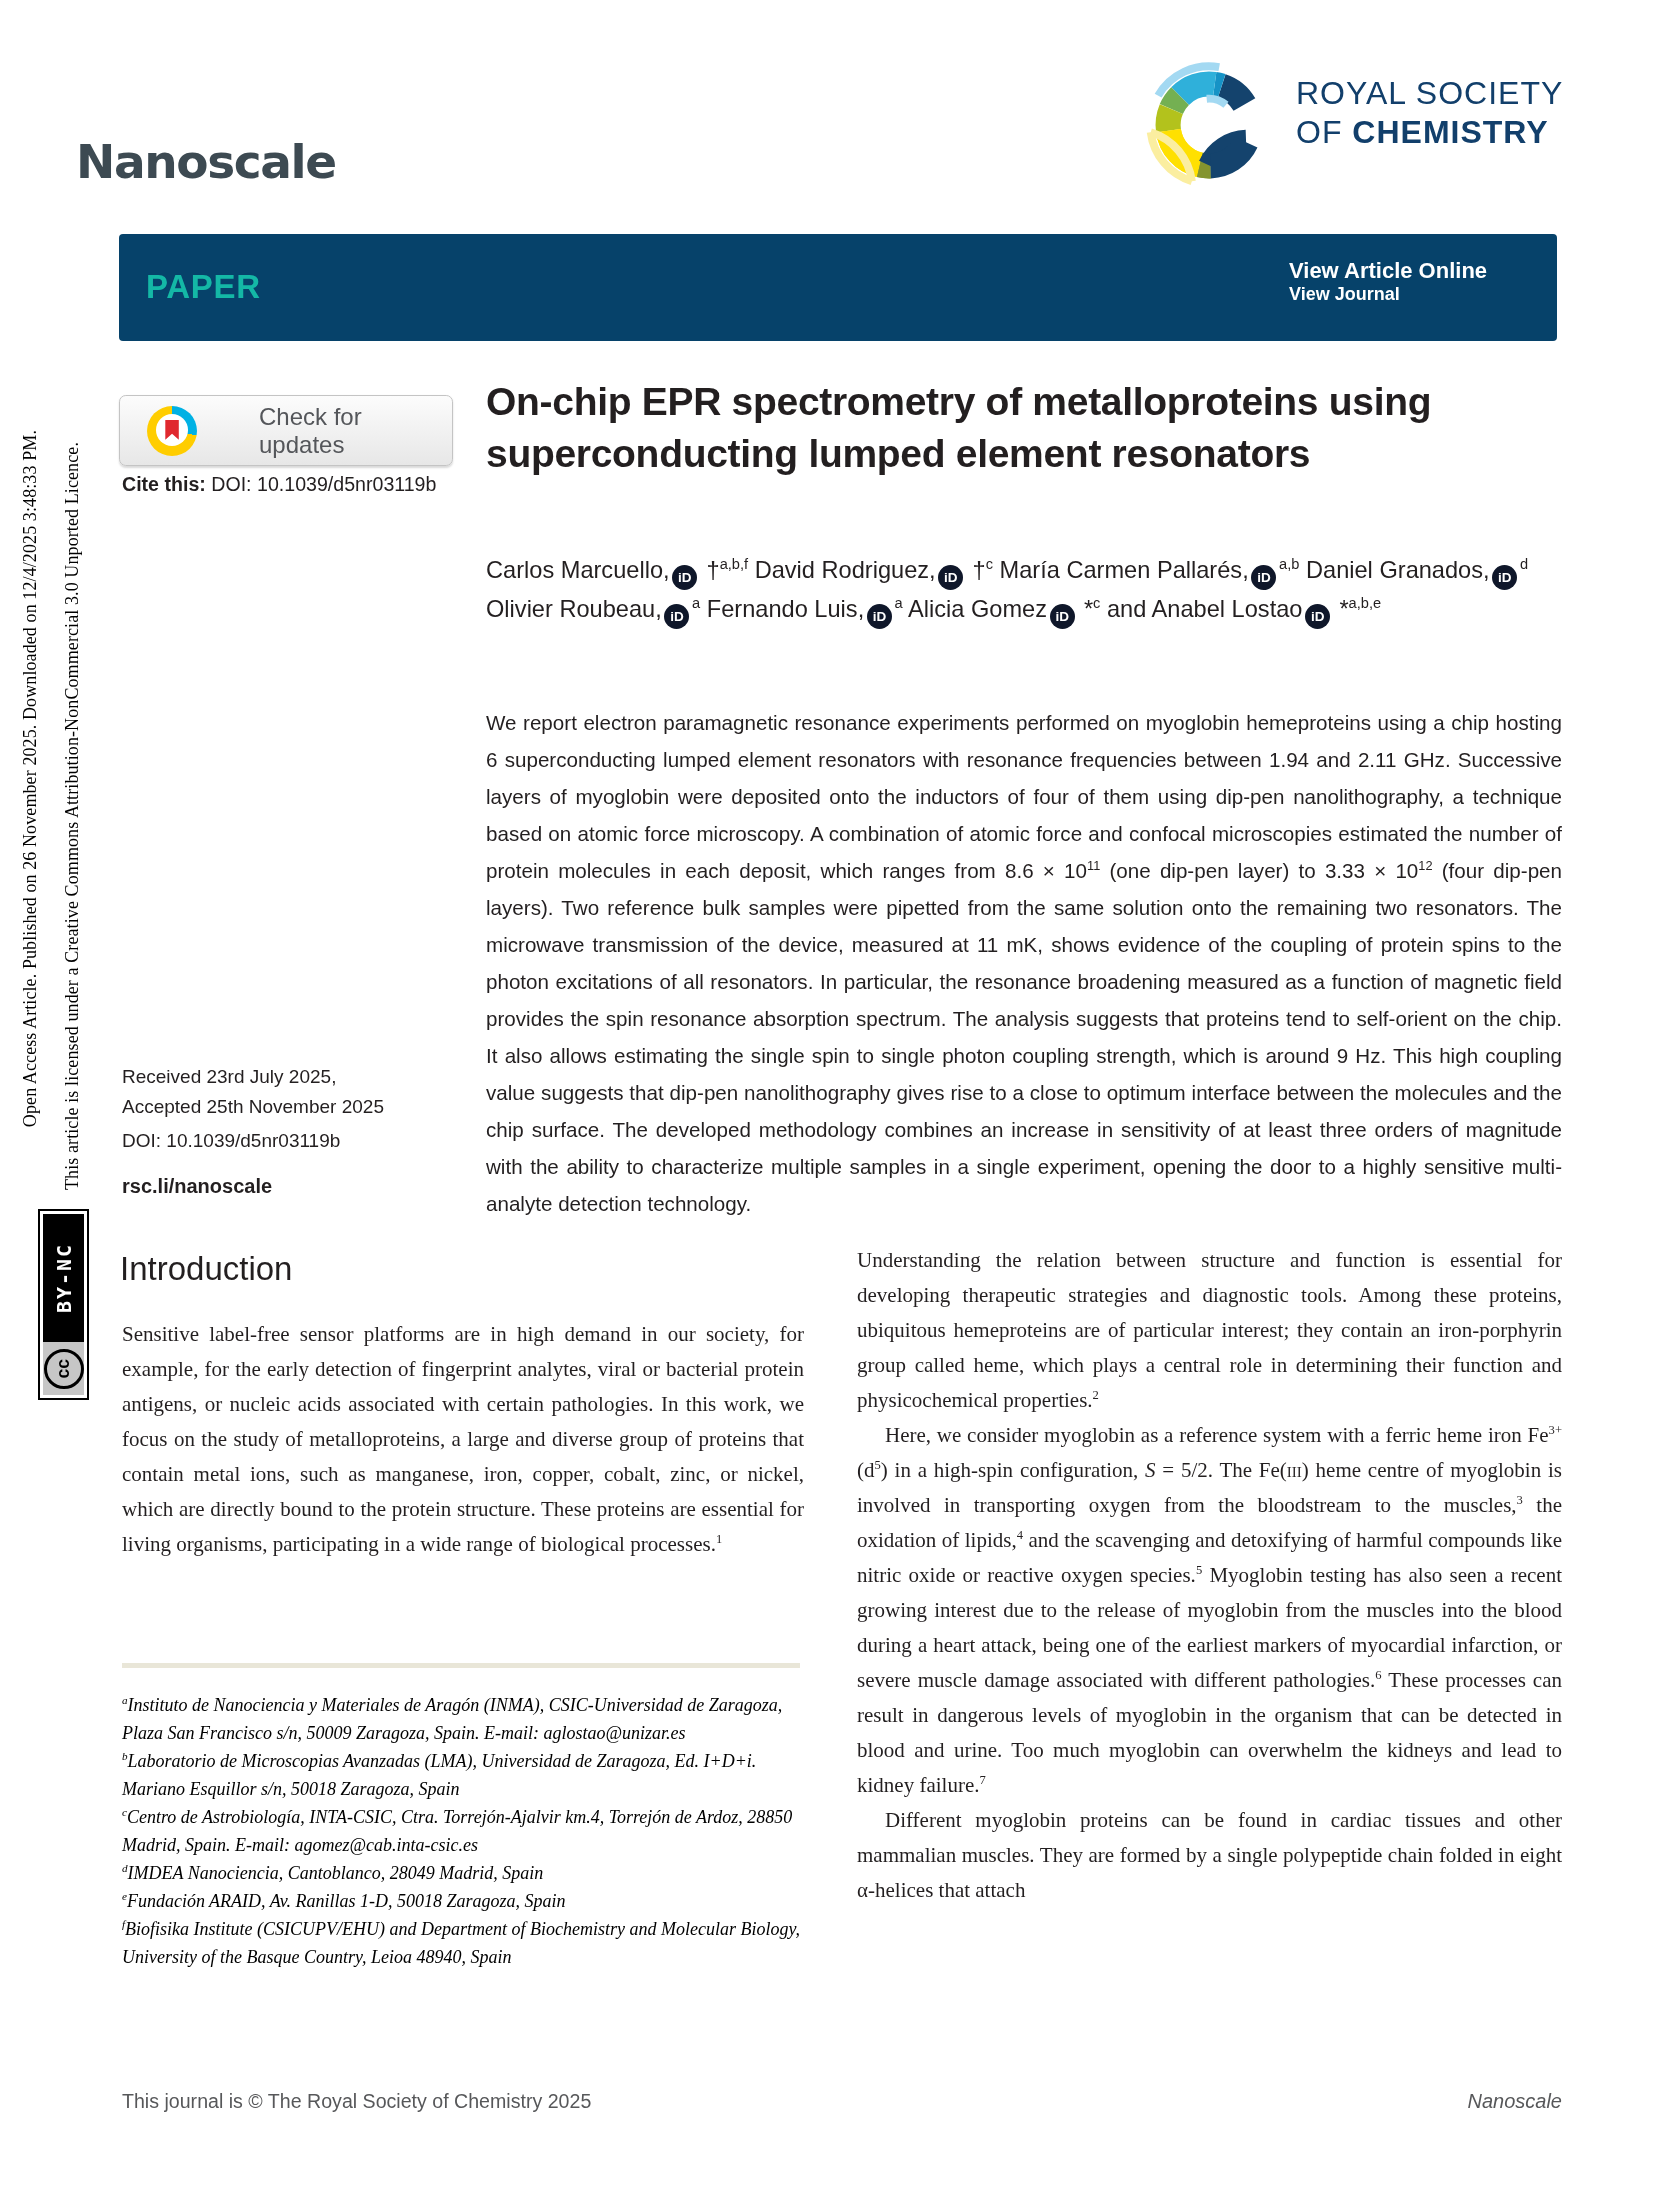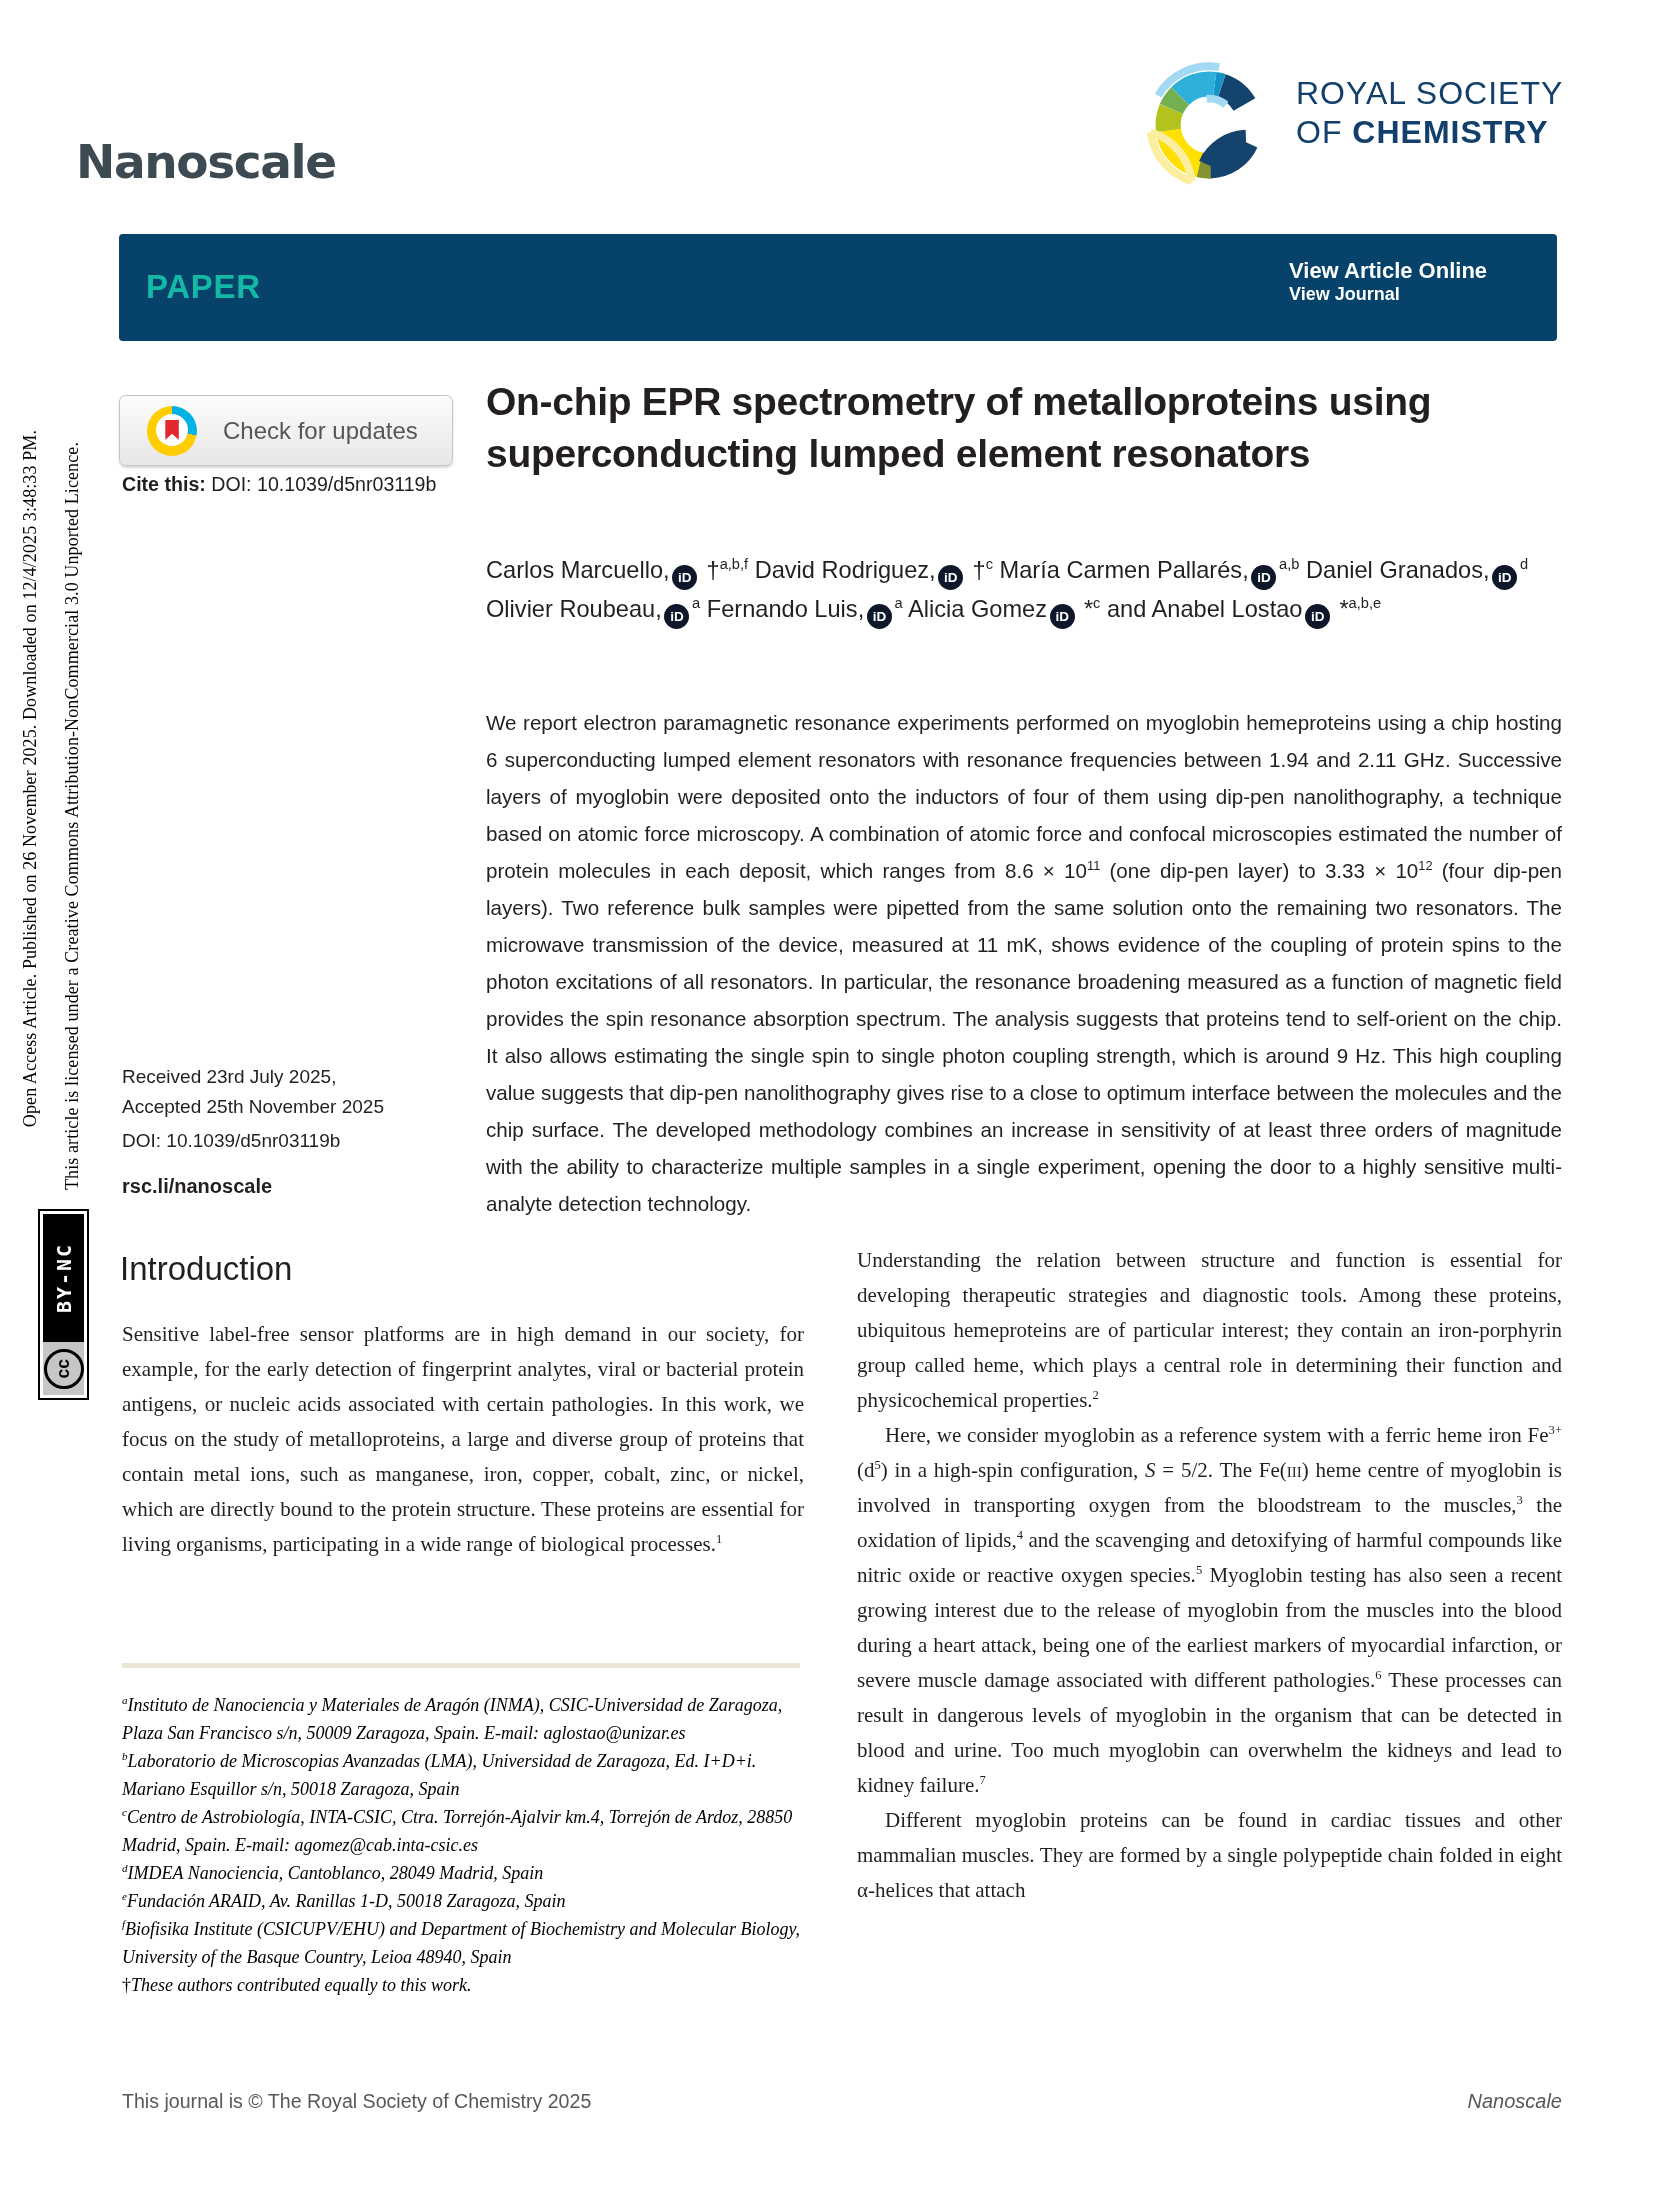--- a/index.html
+++ b/index.html
@@ -35,21 +35,21 @@
 
   
   .banner{position:absolute;left:119px;top:234px;width:1438px;height:107px;background:var(--navy);border-radius:4px;}
   .banner .ptype{position:absolute;left:27px;top:34px;color:#14b8a6;font-size:33px;font-weight:bold;letter-spacing:0.7px;}
   .banner .vlinks{position:absolute;left:1170px;top:24px;color:#fff;}
   .banner .vao{font-size:22px;font-weight:bold;display:block;}
   .banner .vj{font-size:18px;display:block;margin-top:0;font-weight:bold;}
 
   
   .check-badge{position:absolute;left:119px;top:395px;width:332px;height:69px;border:1.4px solid #c4c4c4;border-radius:6.8px;
-               background:linear-gradient(#fcfcfc,#e7e7e7);display:flex;align-items:center;box-shadow:0 1.4px 2px rgba(0,0,0,.15);cursor:pointer;}
+               background:linear-gradient(#fcfcfc,#e7e7e7);display:flex;align-items:center;box-shadow:0 1.4px 2px rgba(0,0,0,.15);cursor:pointer;gap:36px;}
   .cm-ring{width:50px;height:50px;border-radius:50%;margin-left:27px;
            background:conic-gradient(#00b1e4 0deg 100deg,#ffcd00 100deg 360deg);position:relative;flex:none;}
   .cm-core{position:absolute;left:8.8px;top:8.8px;width:32px;height:32px;border-radius:50%;background:#fff;}
   .cm-book{position:absolute;left:9.5px;top:5.4px;width:13.5px;height:20px;background:#e0282e;
            clip-path:polygon(0 0,100% 0,100% 100%,50% 70%,0 100%);}
   .check-badge .cb-label{font-size:24px;color:#54565a;margin-left:26px;}
   .cite-line{position:absolute;left:122px;top:473px;font-size:19.6px;}
   .cite-line b{font-weight:bold;}
   .meta-block{position:absolute;left:122px;top:1062px;font-size:19px;line-height:30px;}
   .doi-line{position:absolute;left:122px;top:1130px;font-size:19px;}
@@ -175,21 +175,20 @@
 
   <div class="fnblock">
     <div class="fn-divider"></div>
     <div>
         <div class="fn"><sup>a</sup>Instituto de Nanociencia y Materiales de Aragón (INMA), CSIC-Universidad de Zaragoza, Plaza San Francisco s/n, 50009 Zaragoza, Spain. E-mail: aglostao@unizar.es</div>
         <div class="fn"><sup>b</sup>Laboratorio de Microscopias Avanzadas (LMA), Universidad de Zaragoza, Ed. I+D+i. Mariano Esquillor s/n, 50018 Zaragoza, Spain</div>
         <div class="fn"><sup>c</sup>Centro de Astrobiología, INTA-CSIC, Ctra. Torrejón-Ajalvir km.4, Torrejón de Ardoz, 28850 Madrid, Spain. E-mail: agomez@cab.inta-csic.es</div>
         <div class="fn"><sup>d</sup>IMDEA Nanociencia, Cantoblanco, 28049 Madrid, Spain</div>
         <div class="fn"><sup>e</sup>Fundación ARAID, Av. Ranillas 1-D, 50018 Zaragoza, Spain</div>
         <div class="fn"><sup>f</sup>Biofisika Institute (CSICUPV/EHU) and Department of Biochemistry and Molecular Biology, University of the Basque Country, Leioa 48940, Spain</div>
-        <div class="fn"><span class="dg">†</span>These authors contributed equally to this work.</div>
       </div>
   </div>
 
   <div class="footer-left">This journal is © The Royal Society of Chemistry 2025</div>
   <div class="footer-right">Nanoscale</div>
 
 </div>
 
 
 </body></html>

